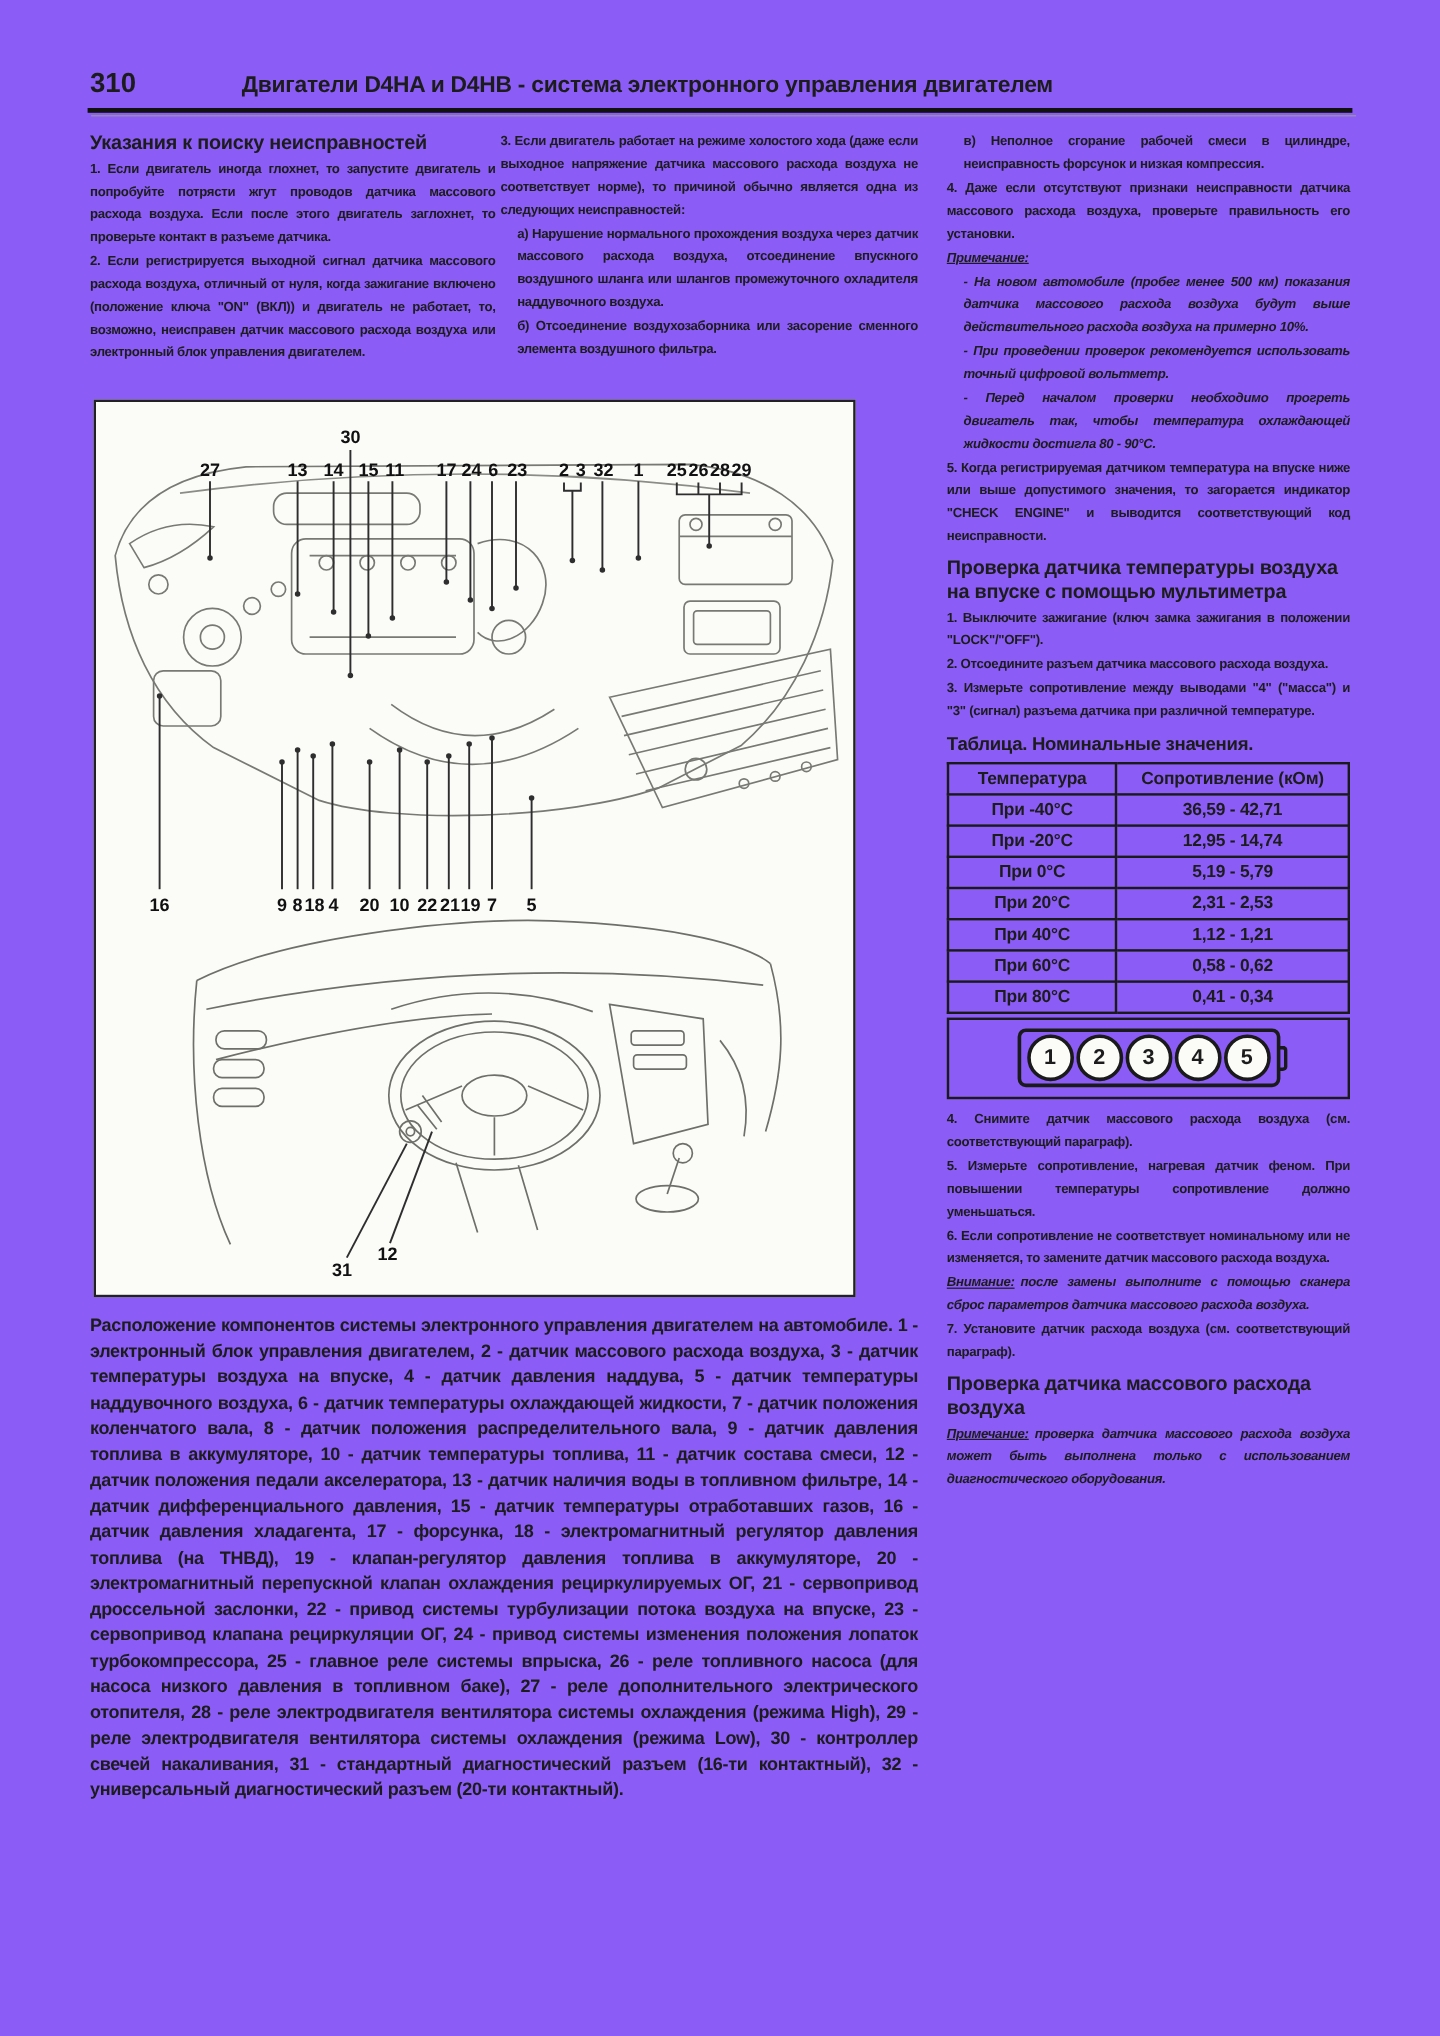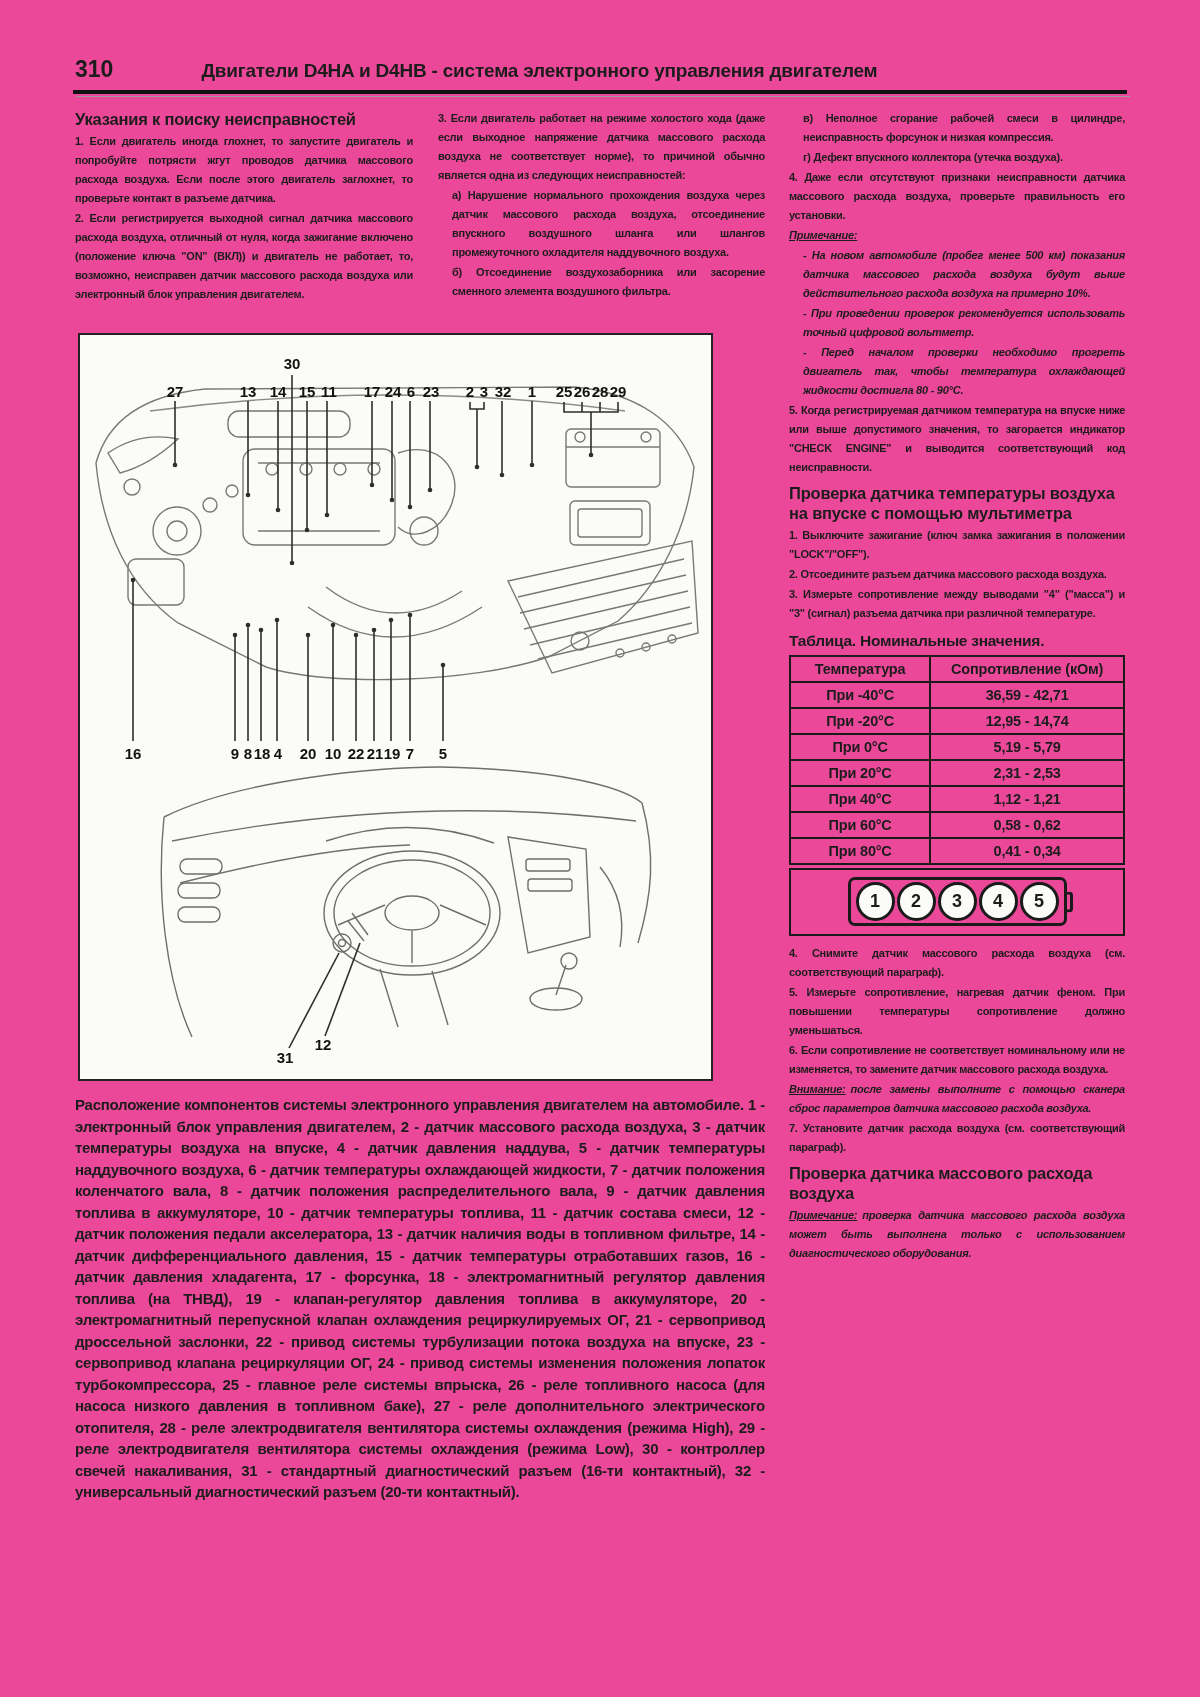--- a/index.html
+++ b/index.html
@@ -1,26 +1,26 @@
 <!DOCTYPE html>
 <html lang="ru"><head>
 <meta charset="utf-8">
 <style>
   html,body{margin:0;padding:0;background:#e8e8e6;}
-  .page{position:relative;width:1200px;height:1697px;background:#ec4899;overflow:hidden;
+  .page{position:relative;width:1200px;height:1697px;background:#8b5cf6;overflow:hidden;
         font-family:"Liberation Sans",sans-serif;color:#1c1c1c;}
   .header{display:flex;align-items:baseline;margin:56px 75px 0 75px;}
   .pagenum{font-size:23px;font-weight:700;letter-spacing:0;}
   .htitle{font-size:19px;font-weight:700;margin-left:88px;letter-spacing:-0.2px;}
   .rule{border-top:4px solid #111;margin:7px 73px 0 73px;}
   .rule2{border-top:1px solid #9a9a96;margin:2px 70px 0 76px;}
   .content{display:flex;gap:24px;margin:12px 75px 0 75px;}
   .left{width:690px;flex:none;}
   .right{flex:1;min-width:0;}
-  .two-cols{display:flex;gap:25px;}
+  .two-cols{display:flex;gap:4px;}
   .col1{width:338px;flex:none;}
   .col2{flex:1;min-width:0;}
   p{margin:0 0 1px 0;font-size:11px;line-height:19px;font-weight:700;
     text-align:justify;letter-spacing:-0.25px;}
   .item{padding-left:14px;}
   h3{margin:6px 0 3px 0;font-size:16.5px;line-height:20px;font-weight:700;letter-spacing:-0.2px;}
   h3.first{margin-top:0;}
   .note-label,.warn-label{font-style:italic;text-decoration:underline;font-weight:700;margin-right:5px;}
   .note-item{font-style:italic;padding-left:14px;}
   .note-text{font-style:italic;}
@@ -234,21 +234,20 @@
             <text x="243" y="715">12</text>
           </g>
         </svg>
       </div>
 
       <p class="caption">Расположение компонентов системы электронного управления двигателем на автомобиле. 1 - электронный блок управления двигателем, 2 - датчик массового расхода воздуха, 3 - датчик температуры воздуха на впуске, 4 - датчик давления наддува, 5 - датчик температуры наддувочного воздуха, 6 - датчик температуры охлаждающей жидкости, 7 - датчик положения коленчатого вала, 8 - датчик положения распределительного вала, 9 - датчик давления топлива в аккумуляторе, 10 - датчик температуры топлива, 11 - датчик состава смеси, 12 - датчик положения педали акселератора, 13 - датчик наличия воды в топливном фильтре, 14 - датчик дифференциального давления, 15 - датчик температуры отработавших газов, 16 - датчик давления хладагента, 17 - форсунка, 18 - электромагнитный регулятор давления топлива (на ТНВД), 19 - клапан-регулятор давления топлива в аккумуляторе, 20 - электромагнитный перепускной клапан охлаждения рециркулируемых ОГ, 21 - сервопривод дроссельной заслонки, 22 - привод системы турбулизации потока воздуха на впуске, 23 - сервопривод клапана рециркуляции ОГ, 24 - привод системы изменения положения лопаток турбокомпрессора, 25 - главное реле системы впрыска, 26 - реле топливного насоса (для насоса низкого давления в топливном баке), 27 - реле дополнительного электрического отопителя, 28 - реле электродвигателя вентилятора системы охлаждения (режима High), 29 - реле электродвигателя вентилятора системы охлаждения (режима Low), 30 - контроллер свечей накаливания, 31 - стандартный диагностический разъем (16-ти контактный), 32 - универсальный диагностический разъем (20-ти контактный).</p>
     </div>
 
     <div class="right">
       <p class="item">в) Неполное сгорание рабочей смеси в цилиндре, неисправность форсунок и низкая компрессия.</p>
-      <p class="item">г) Дефект впускного коллектора (утечка воздуха).</p>
       <p>4. Даже если отсутствуют признаки неисправности датчика массового расхода воздуха, проверьте правильность его установки.</p>
       <p><span class="note-label">Примечание:</span></p>
       <p class="note-item">- На новом автомобиле (пробег менее 500 км) показания датчика массового расхода воздуха будут выше действительного расхода воздуха на примерно 10%.</p>
       <p class="note-item">- При проведении проверок рекомендуется использовать точный цифровой вольтметр.</p>
       <p class="note-item">- Перед началом проверки необходимо прогреть двигатель так, чтобы температура охлаждающей жидкости достигла 80 - 90°С.</p>
       <p>5. Когда регистрируемая датчиком температура на впуске ниже или выше допустимого значения, то загорается индикатор "CHECK ENGINE" и выводится соответствующий код неисправности.</p>
 
       <h3>Проверка датчика температуры воздуха на впуске с помощью мультиметра</h3>
       <p>1. Выключите зажигание (ключ замка зажигания в положении "LOCK"/"OFF").</p>
       <p>2. Отсоедините разъем датчика массового расхода воздуха.</p>

